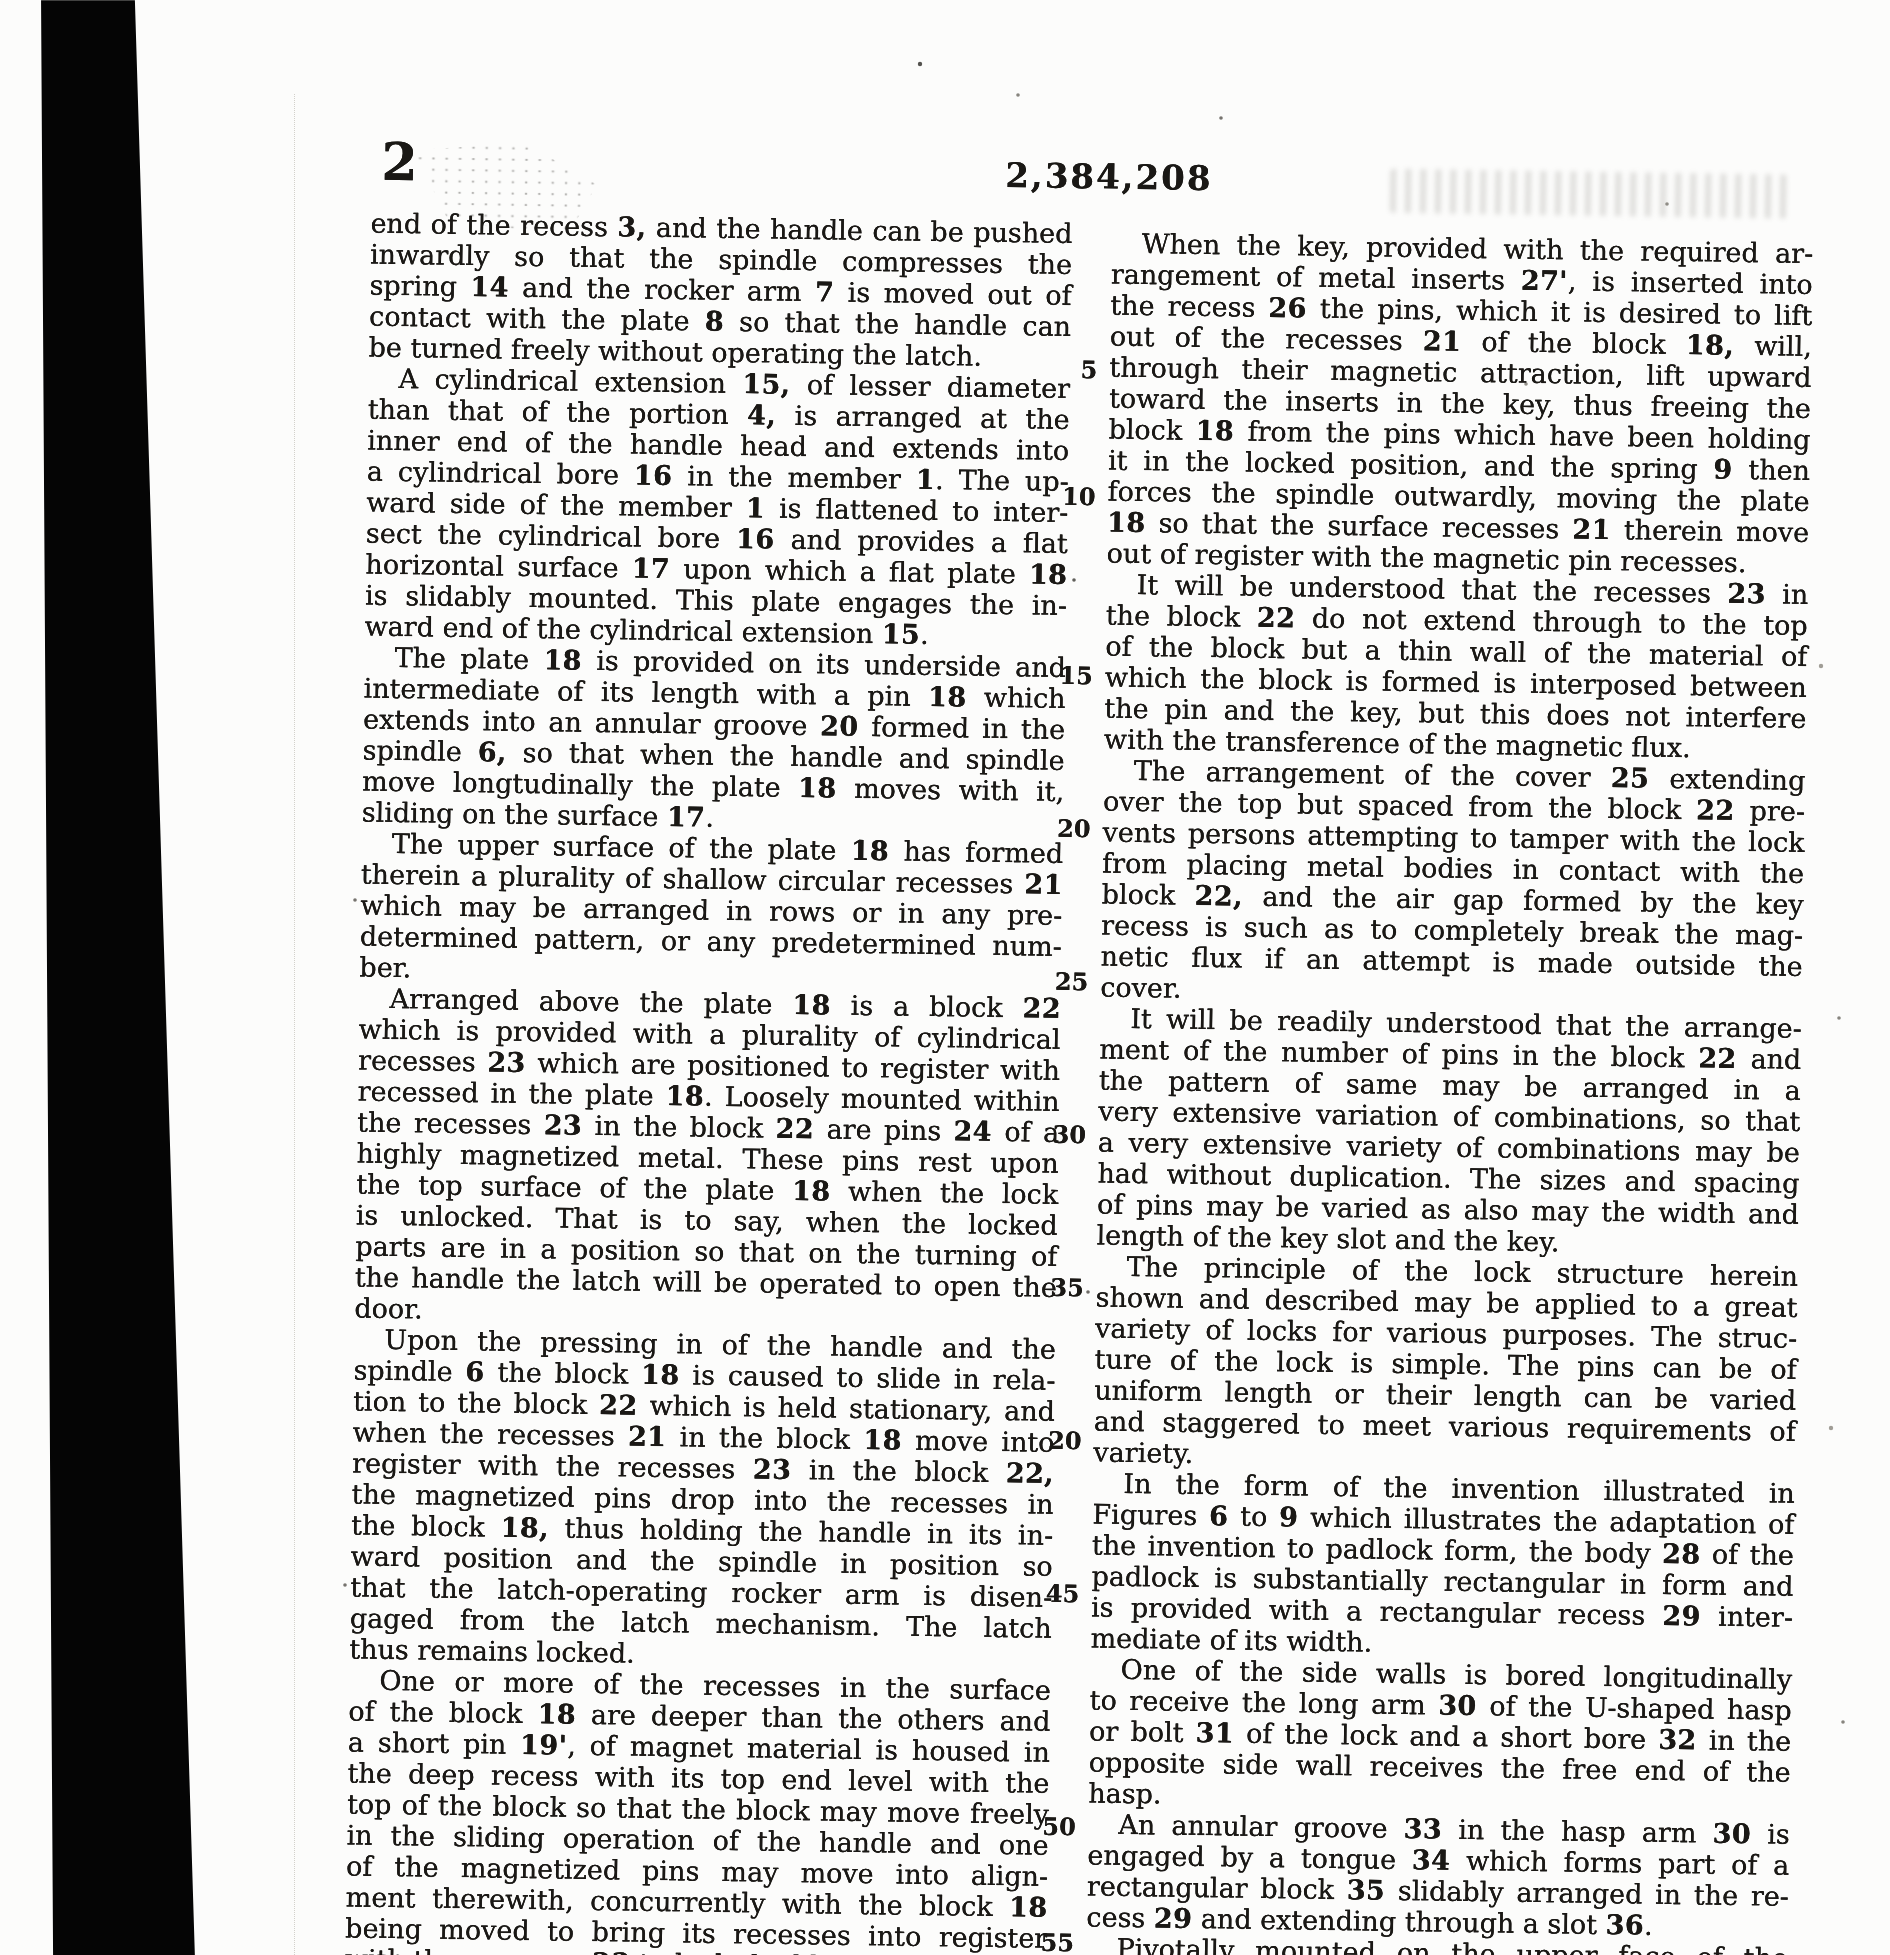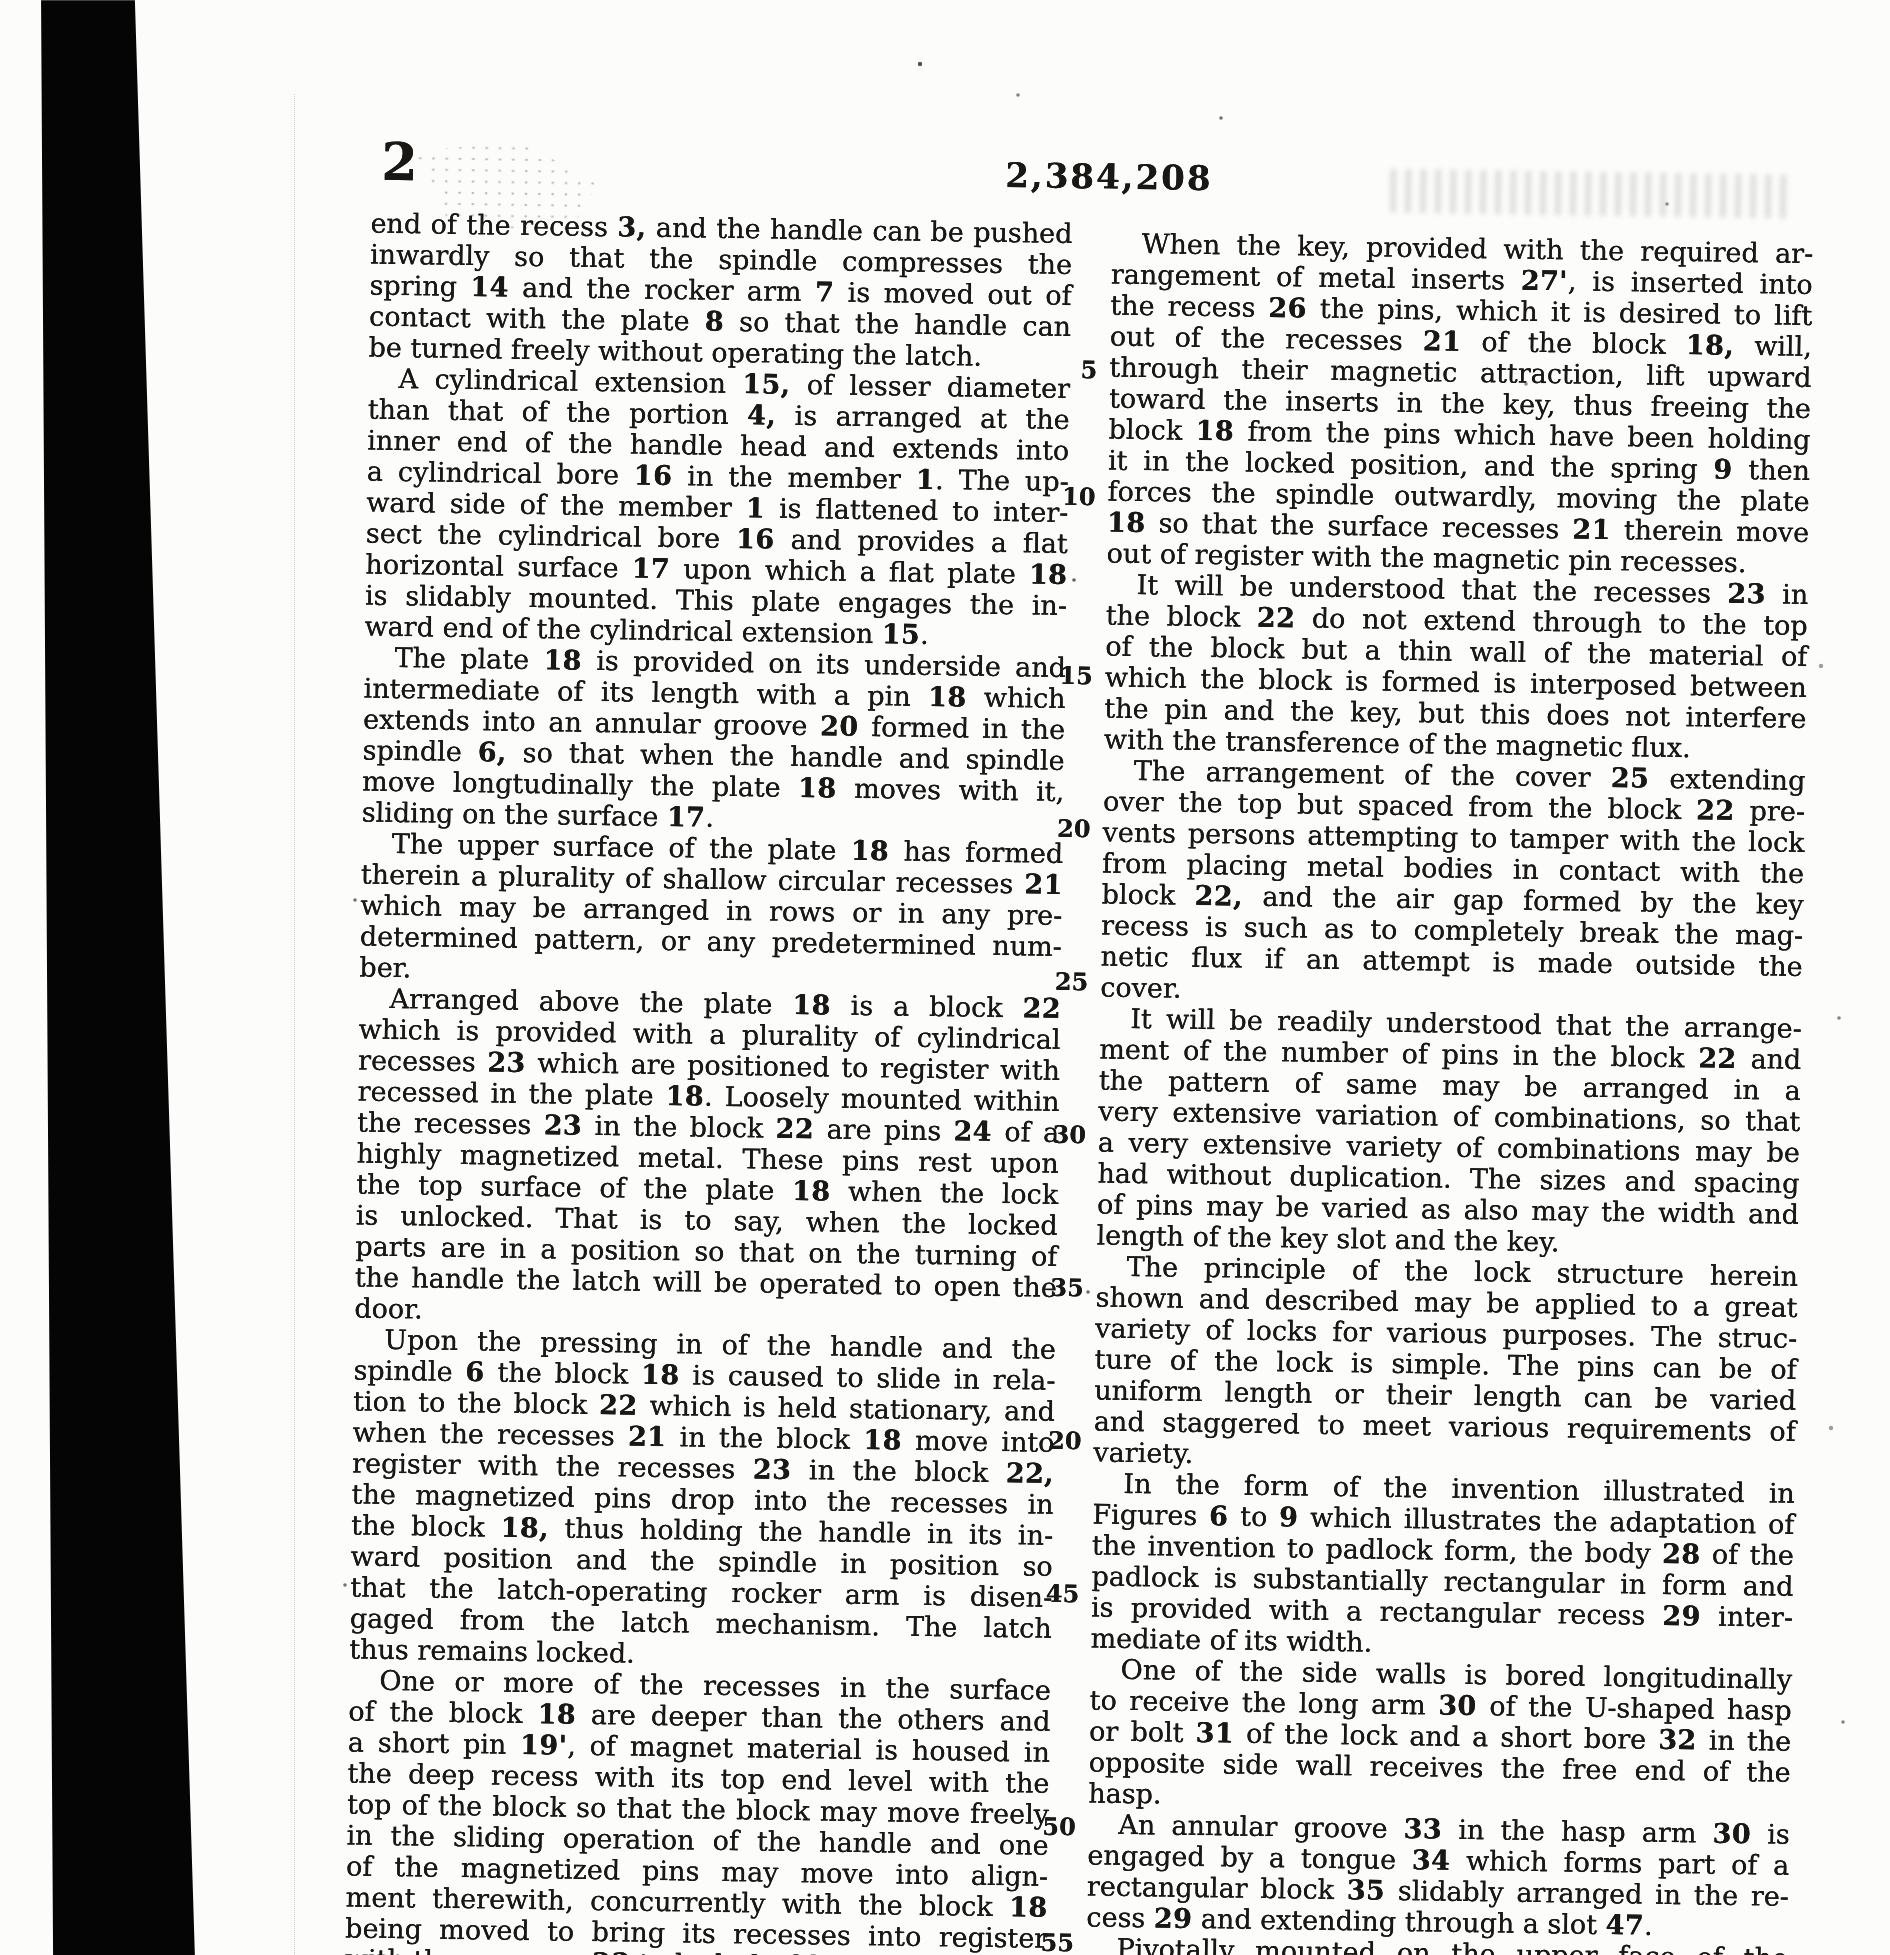--- a/index.html
+++ b/index.html
@@ -200,21 +200,21 @@
         <div class="line">is provided with a rectangular recess <b>29</b> inter-</div>
         <div class="line end">mediate of its width.</div>
         <div class="line indent">One of the side walls is bored longitudinally</div>
         <div class="line">to receive the long arm <b>30</b> of the U-shaped hasp</div>
         <div class="line">or bolt <b>31</b> of the lock and a short bore <b>32</b> in the</div>
         <div class="line">opposite side wall receives the free end of the</div>
         <div class="line end">hasp.</div>
         <div class="line indent">An annular groove <b>33</b> in the hasp arm <b>30</b> is</div>
         <div class="line">engaged by a tongue <b>34</b> which forms part of a</div>
         <div class="line">rectangular block <b>35</b> slidably arranged in the re-</div>
-        <div class="line end">cess <b>29</b> and extending through a slot <b>47</b>.</div>
+        <div class="line end">cess <b>29</b> and extending through a slot <b>36</b>.</div>
         <div class="line indent">Pivotally mounted on the upper face of the</div>
         <div class="line">block <b>35</b> on a pivot <b>37</b> arranged near the bottom</div>
       </div>
 
     <div id="gutter">
         <div class="gutter-num" style="top: 353px;">5</div>
         <div class="gutter-num" style="top: 480px;">10</div>
         <div class="gutter-num" style="top: 659px;">15</div>
         <div class="gutter-num" style="top: 812px;">20</div>
         <div class="gutter-num" style="top: 965px;">25</div>

